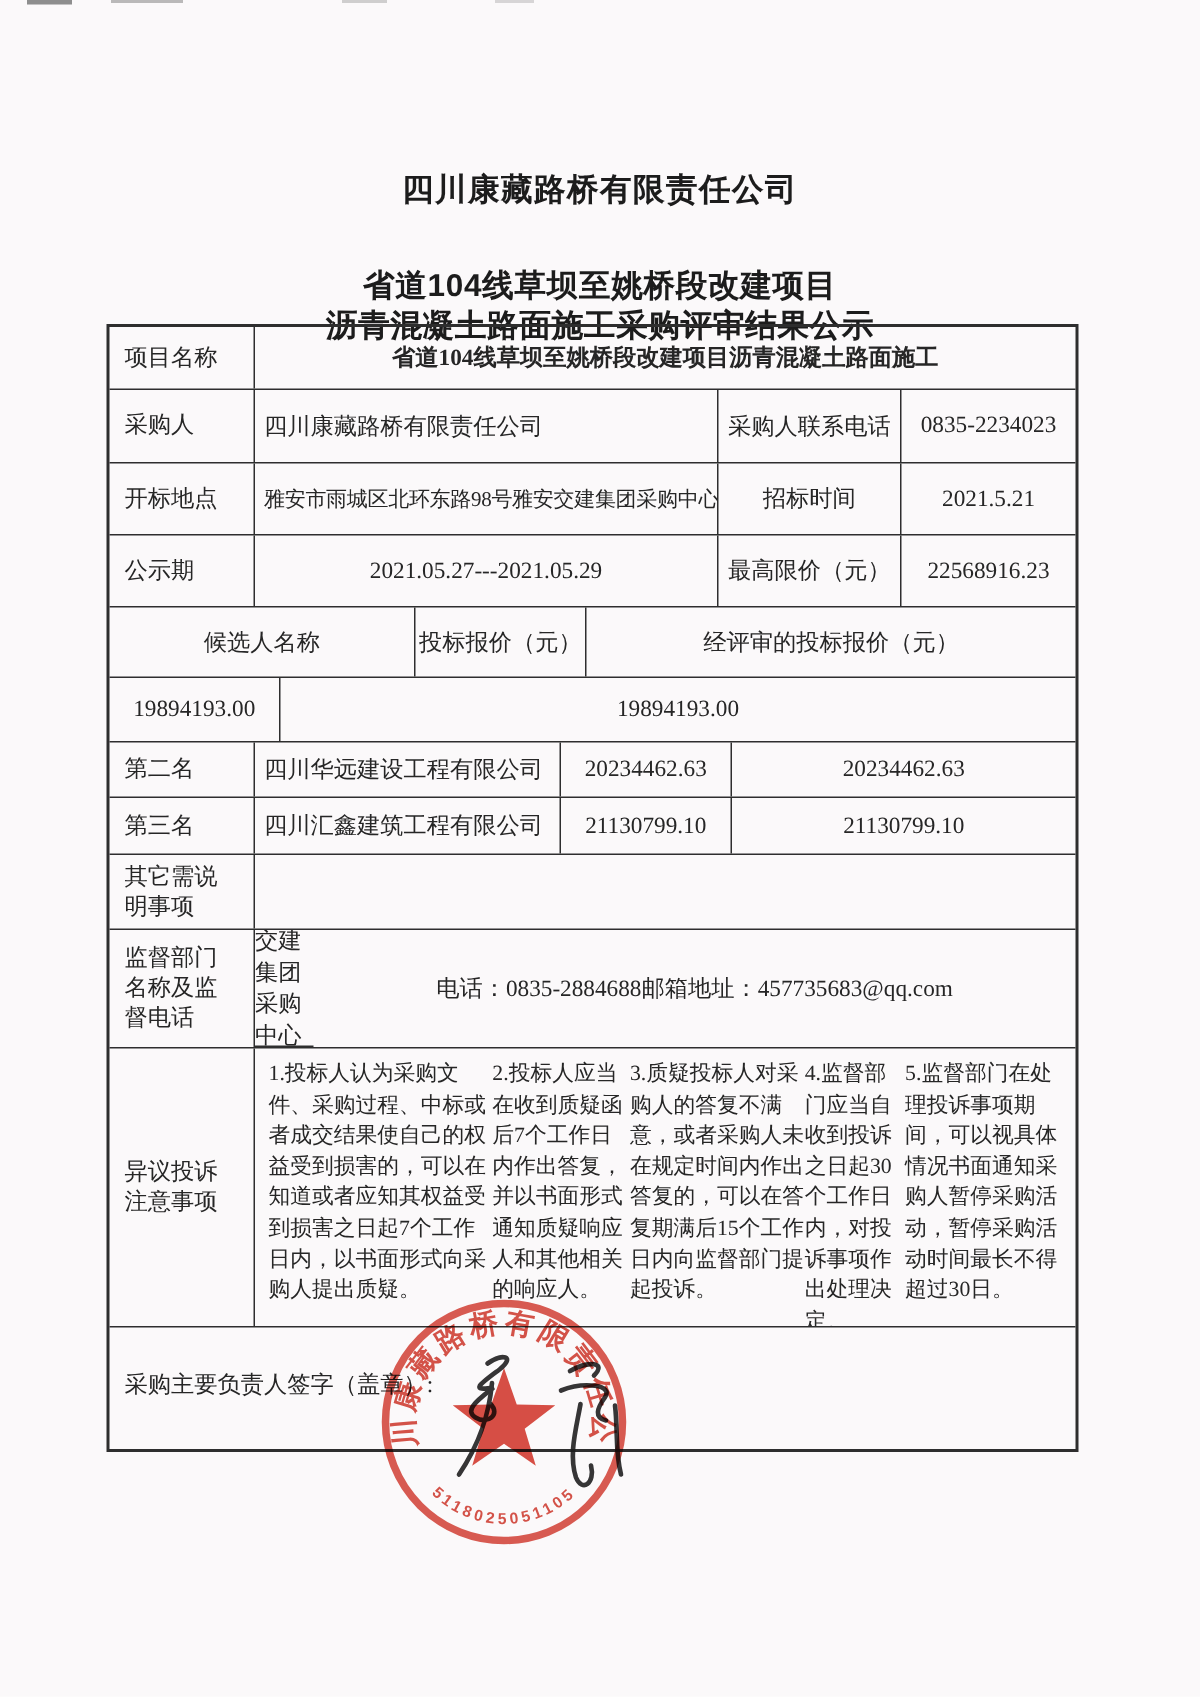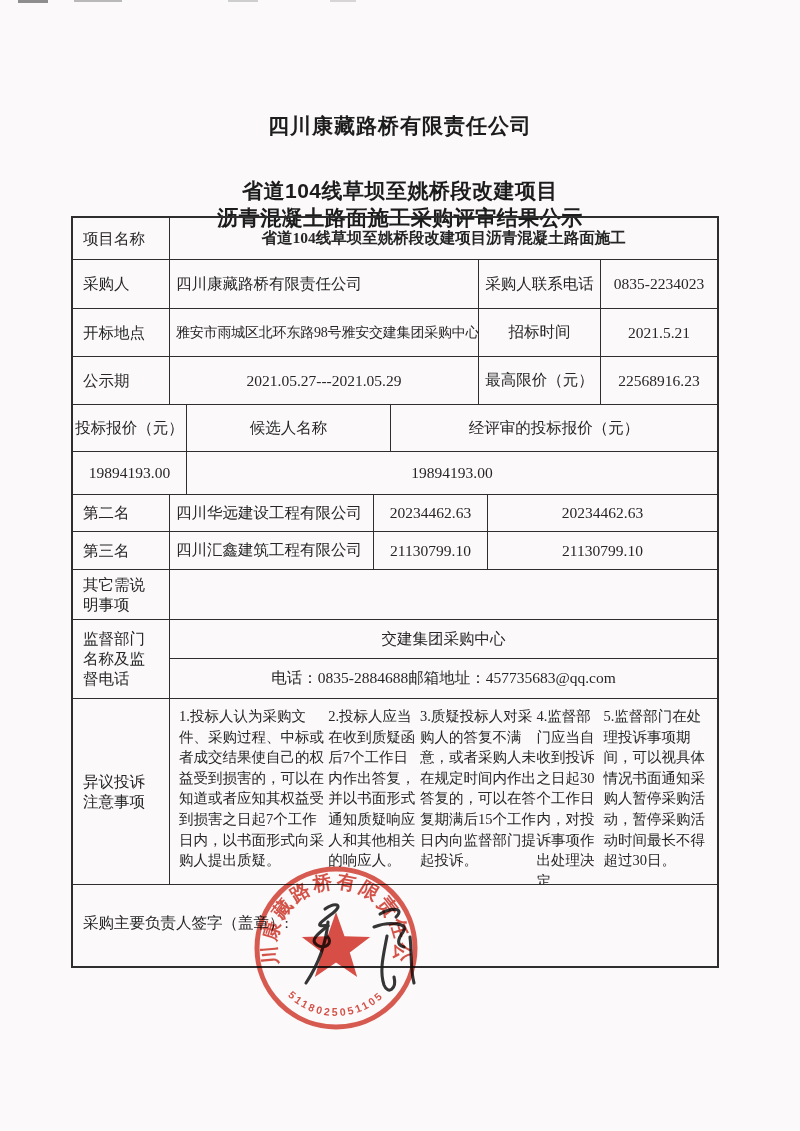--- a/index.html
+++ b/index.html
@@ -46,21 +46,21 @@
   .cell.end{border-right:none;}
   .lbl{flex:0 0 97px;justify-content:flex-start;text-align:left;padding:2px 10px 2px 10px;line-height:20px;}
   .wA2{flex:0 0 309px;} .wA3{flex:0 0 122px;} .wA4{flex:1 1 auto;}
   .wB2{flex:0 0 204px;} .wB3{flex:0 0 114px;} .wB4{flex:1 1 auto;}
   .rest{flex:1 1 auto;}
   .ctr{justify-content:center;text-align:center;}
   .lft{justify-content:flex-start;text-align:left;}
   .bold{font-weight:bold;}
   .tight{font-size:14px;white-space:nowrap;letter-spacing:-0.2px;}
   .nowrap{white-space:nowrap;padding:2px 2px;}
-  .split{flex-direction:column;align-items:stretch;padding:0;}
+  .split{align-items:stretch;padding:0;}
   .sub{display:flex;align-items:center;justify-content:center;box-sizing:border-box;}
   .sub.top{flex:0 0 39px;border-bottom:1.5px solid #2e2e2e;}
   .sub.bot{flex:1 1 auto;}
   .objection{
     align-items:flex-start;justify-content:flex-start;
     padding:7px 9px 4px 9px;
     font-size:14.5px;line-height:20.6px;
   }
   .obj-line{display:block;}
   .sig-row-cell{position:relative;padding-left:10px;}
@@ -108,22 +108,22 @@
   </div>
 
   <div class="row" style="height:48px">
     <div class="cell lbl">公示期</div>
     <div class="cell wA2 ctr">2021.05.27---2021.05.29</div>
     <div class="cell wA3 ctr nowrap">最高限价（元）</div>
     <div class="cell wA4 ctr end">22568916.23</div>
   </div>
 
   <div class="row" style="height:47px">
+    <div class="cell wB2 ctr">候选人名称</div>
     <div class="cell wB3 ctr nowrap">投标报价（元）</div>
-    <div class="cell wB2 ctr">候选人名称</div>
     <div class="cell wB4 ctr end">经评审的投标报价（元）</div>
   </div>
 
   <div class="row" style="height:43px">
     <div class="cell wB3 ctr nowrap">19894193.00</div>
     <div class="cell wB4 ctr end">19894193.00</div>
   </div>
 
   <div class="row" style="height:37px">
     <div class="cell lbl">第二名</div>

